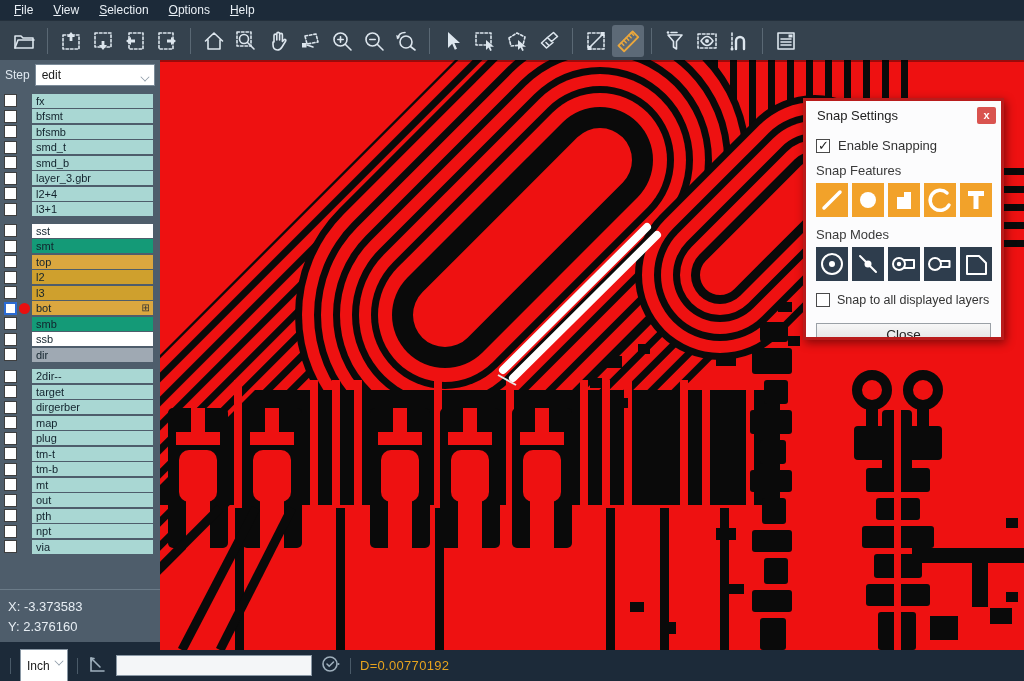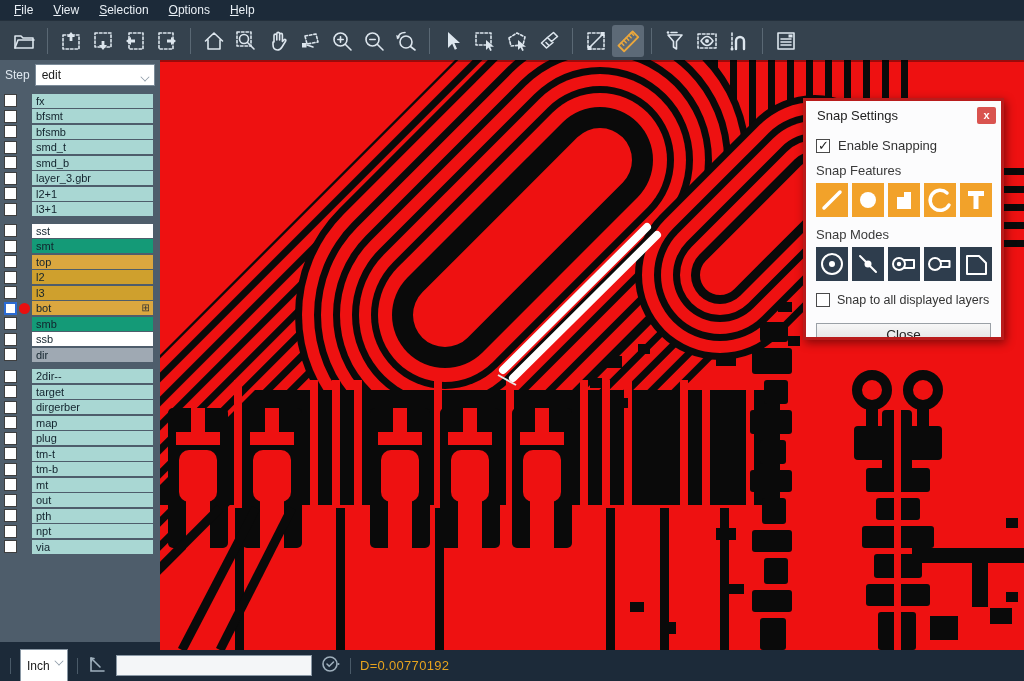--- a/index.html
+++ b/index.html
@@ -289,21 +289,21 @@
 
   <div class="layer-row">
     <span class="cb"></span>
     <span class="ind"></span>
     <span class="bar c-cyan">layer_3.gbr</span>
   </div>
 
   <div class="layer-row">
     <span class="cb"></span>
     <span class="ind"></span>
-    <span class="bar c-cyan">l2+1</span>
+    <span class="bar c-cyan">l2+4</span>
   </div>
 
   <div class="layer-row">
     <span class="cb"></span>
     <span class="ind"></span>
     <span class="bar c-cyan">l3+1</span>
   </div>
 </div>
       <div class="layer-group">
   <div class="layer-row">
@@ -429,20 +429,24 @@
     <span class="bar c-cyan">npt</span>
   </div>
 
   <div class="layer-row">
     <span class="cb"></span>
     <span class="ind"></span>
     <span class="bar c-cyan">via</span>
   </div>
 </div>
     </div>
+  <div class="xy-panel">
+    <div>X: -3.373583</div>
+    <div>Y: 2.376160</div>
+  </div>
 </div>
 
 <div class="canvas-wrap">
   <svg width="864" height="590" viewBox="0 0 864 590">
     <defs>
       <pattern id="diag" width="17" height="17" patternUnits="userSpaceOnUse" patternTransform="rotate(-45)">
         <rect width="17" height="17" fill="#ee1111"></rect>
           <rect width="17" height="7" fill="#0a0a0a"></rect>
       </pattern>
       <pattern id="vert" width="19" height="19" patternUnits="userSpaceOnUse">

